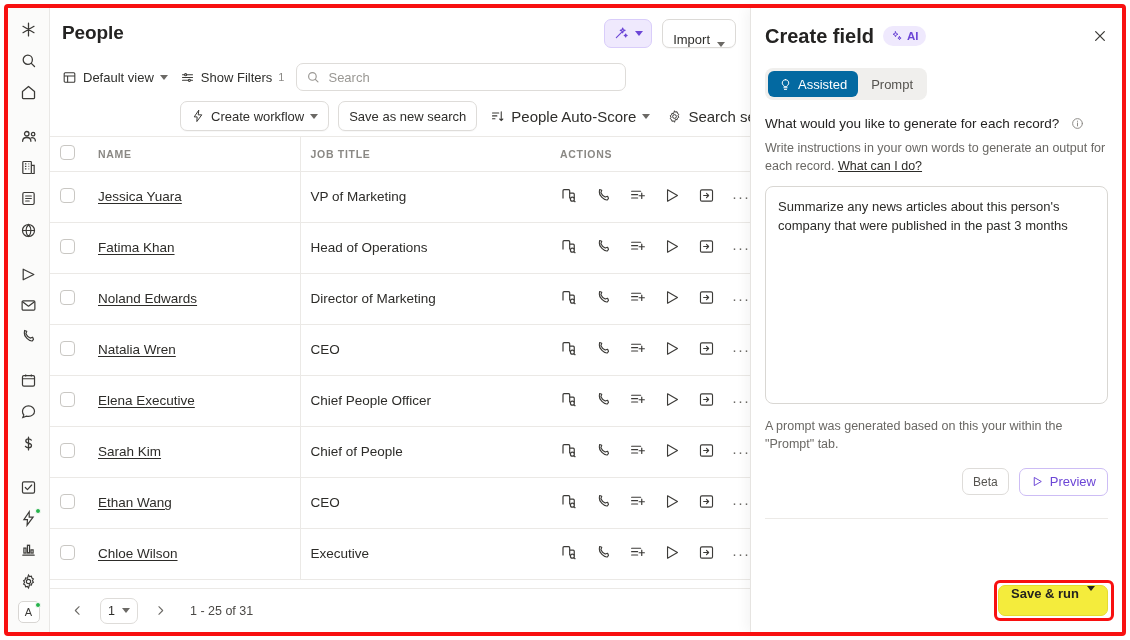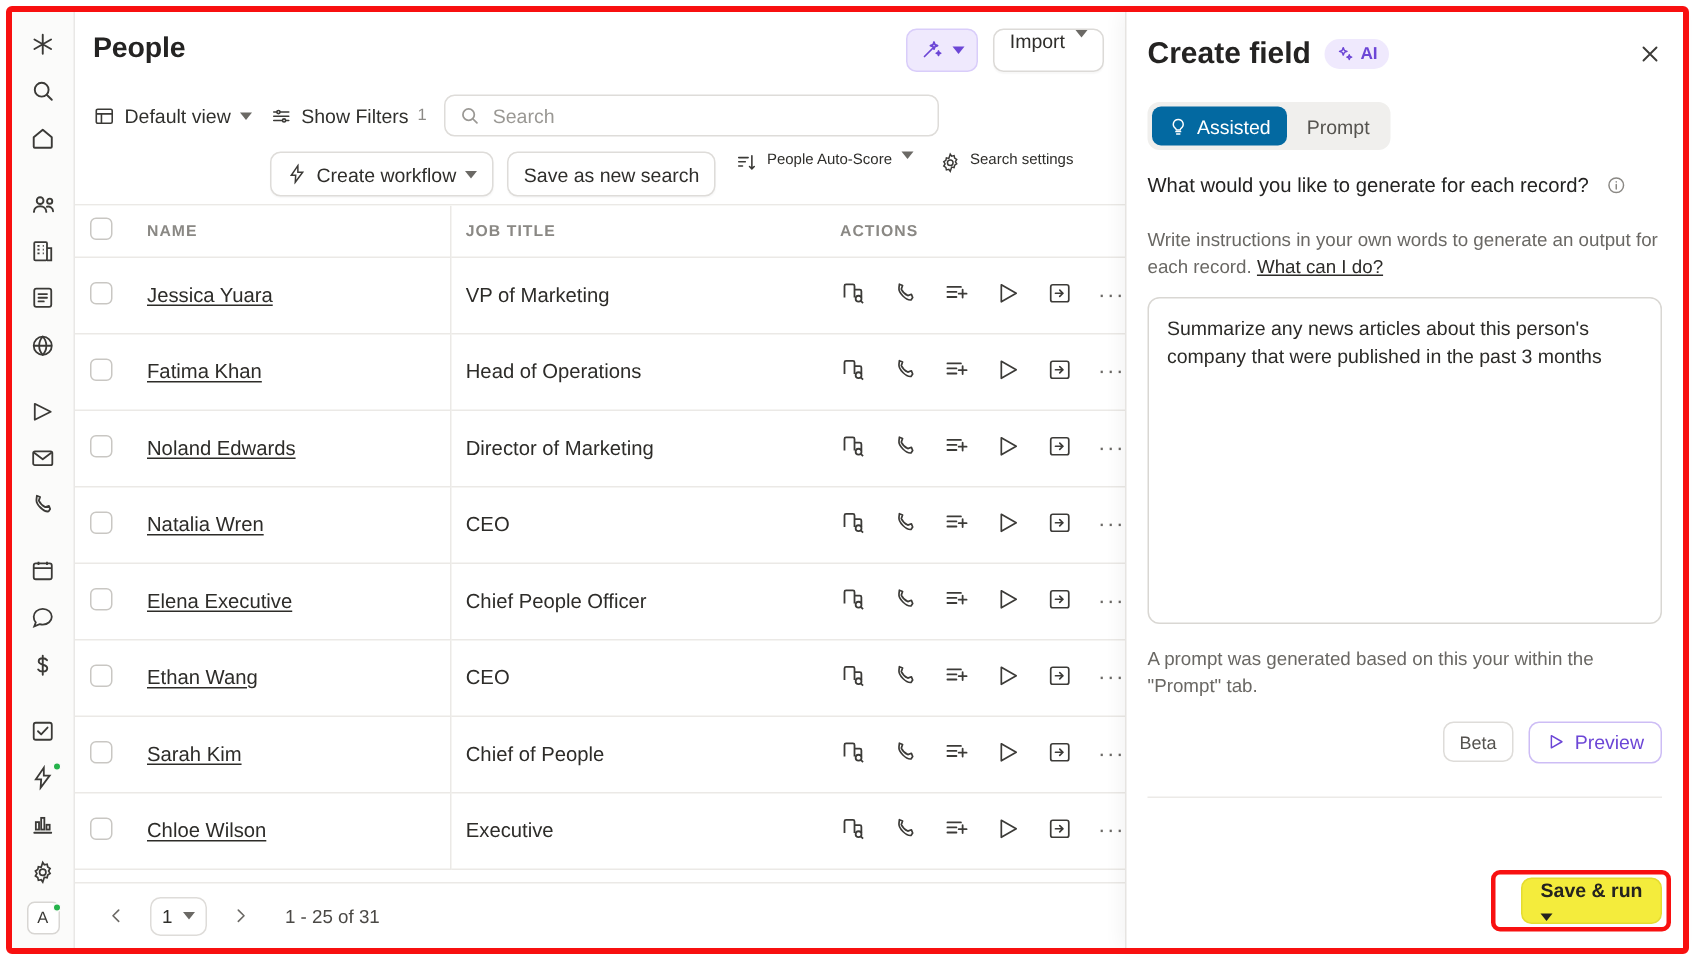--- a/index.html
+++ b/index.html
@@ -74,21 +74,21 @@
     letter-spacing: -0.1px;
   }
   .topbar-right { margin-left: auto; display: flex; align-items: center; gap: 10px; }
   .ai-btn {
     display: flex; align-items: center; gap: 6px;
     background: #efe9fd; border: 1px solid #d9cdfa;
     border-radius: 7px; height: 29px; padding: 0 8px;
     color: #6c46d6;
   }
   .import-btn {
-    display: flex; align-items: flex-start; gap: 7px;
+    display: flex; align-items: flex-end; gap: 7px;
     background: #ffffff; border: 1px solid #dcdad7;
     border-radius: 7px; height: 29px; padding: 0 10px;
     font-size: 13px; color: #2f2e2b; font-weight: 500;
     box-shadow: 0 1px 1px rgba(0,0,0,0.03);
   }
   .caret-g { width: 0; height: 0; border-left: 4px solid transparent; border-right: 4px solid transparent; border-top: 5px solid #6b6965; }
 
   
   .toolbar1 {
     height: 38px; display: flex; align-items: center; gap: 12px;
@@ -113,23 +113,23 @@
   }
   .chip {
     display: flex; align-items: center; gap: 6px;
     border: 1px solid #dedcd9; background: #fff;
     border-radius: 7px; height: 30px; padding: 0 10px;
     font-size: 13px; color: #2f2e2b; font-weight: 500;
     box-shadow: 0 1px 1px rgba(0,0,0,0.03);
     white-space: nowrap;
   }
   .chip-plain {
-    display: flex; gap: 6px;
+    display: flex; align-items: center; gap: 6px;
     height: 30px; padding: 0 4px;
-    font-size: 10px; color: #2f2e2b; font-weight: 500; white-space: nowrap;
+    font-size: 15px; color: #2f2e2b; font-weight: 500; white-space: nowrap;
   }
 
   
   .table-wrap { flex: 1; overflow: hidden; position: relative; border-top: 1px solid #ebe9e6; }
   table { width: 100%; border-collapse: collapse; table-layout: fixed; }
   th, td { text-align: left; }
   thead th {
     height: 34px; font-size: 10.5px; letter-spacing: 0.7px;
     color: #8a8884; font-weight: 600; text-transform: uppercase;
     border-bottom: 1px solid #ebe9e6; background: #fff;
@@ -205,21 +205,21 @@
     display: flex; align-items: center; gap: 6px;
     height: 26px; padding: 0 11px; border-radius: 6px;
     font-size: 13px; color: #55534f; font-weight: 500;
   }
   .seg-item.active {
     background: #0369a1; color: #ffffff;
   }
   .q-row { display: flex; align-items: center; gap: 12px; text-align: center; }
   .q-text { font-size: 13.5px; color: #242322; font-weight: 500; }
   .help-text {
-    font-size: 12.5px; color: #6a6864; line-height: 1.45; margin-top: 20px;
+    font-size: 12.5px; color: #6a6864; line-height: 1.45; margin-top: 8px;
   }
   .help-text a { color: #2c2b28; text-decoration: underline; }
   .prompt-area {
     margin-top: 11px;
     width: 100%; height: 218px;
     border: 1px solid #d9d7d3; border-radius: 8px;
     padding: 11px 12px;
     font-size: 13px; color: #2c2b28; line-height: 1.45;
     background: #fff; resize: none;
     font-family: "Liberation Sans", sans-serif;
@@ -244,21 +244,21 @@
   .panel-divider { border-top: 1px solid #eceae7; margin-top: 22px; }
 
   .panel-foot {
     height: 64px; display: flex; align-items: center; justify-content: flex-end;
     padding: 0 14px; position: relative;
   }
   .save-run {
     display: flex; align-items: flex-start; gap: 8px;
     background: #f4ec3c; border: 1px solid #e5dc2f;
     border-radius: 7px; height: 31px; padding: 0 12px;
-    font-size: 13px; color: #24231f; font-weight: 600; flex-direction: column;
+    font-size: 13px; color: #24231f; font-weight: 600;
   }
   .save-highlight {
     position: absolute; right: 8px; top: 12px;
     width: 120px; height: 41px;
     border: 3px solid #f81010; border-radius: 6px;
     pointer-events: none;
   }
 </style>
 </head>
 <body>
@@ -614,22 +614,22 @@
                   <span><svg width="17" height="17" viewBox="0 0 24 24" fill="none" stroke="#3c3b38" stroke-width="1.6" stroke-linecap="round" stroke-linejoin="round">
                       <rect x="3.5" y="4" width="17" height="16" rx="2"></rect>
                       <path d="M8 12h7M12 9l3 3-3 3"></path>
                     </svg></span>
                   <span class="dots">···</span>
                 </div>
               </td>
             </tr>
             <tr>
               <td><span class="chkbox"></span></td>
-              <td class="col-name"><a class="person-link" href="#">Ethan Wang</a></td>
-              <td>CEO</td>
+              <td class="col-name"><a class="person-link" href="#">Sarah Kim</a></td>
+              <td>Chief of People</td>
               <td>
                 <div class="actions-cell">
                   <span><svg width="18" height="18" viewBox="0 0 24 24" fill="none" stroke="#3c3b38" stroke-width="1.6" stroke-linejoin="round">
                       <path d="M4 16.5V6.2c0-.8.6-1.4 1.4-1.4h6.1c.8 0 1.4.6 1.4 1.4v10.3"></path>
                       <path d="M13 9.5h4.6c.8 0 1.4.6 1.4 1.4v5.6"></path>
                       <circle cx="16.5" cy="17.5" r="2.6"></circle>
                       <path d="M18.5 19.5l2 2"></path>
                     </svg></span>
                   <span><svg width="17" height="17" viewBox="0 0 24 24" fill="none" stroke="#3c3b38" stroke-width="1.6" stroke-linejoin="round">
                       <path d="M6.5 3.5l3 1.2-1.2 3.4c1.3 2.8 3.3 4.8 6.1 6.1l3.4-1.2 1.2 3-1.6 2.3c-4.6.6-11.9-6.7-11.3-11.3z"></path>
@@ -644,22 +644,22 @@
                   <span><svg width="17" height="17" viewBox="0 0 24 24" fill="none" stroke="#3c3b38" stroke-width="1.6" stroke-linecap="round" stroke-linejoin="round">
                       <rect x="3.5" y="4" width="17" height="16" rx="2"></rect>
                       <path d="M8 12h7M12 9l3 3-3 3"></path>
                     </svg></span>
                   <span class="dots">···</span>
                 </div>
               </td>
             </tr>
             <tr>
               <td><span class="chkbox"></span></td>
-              <td class="col-name"><a class="person-link" href="#">Sarah Kim</a></td>
-              <td>Chief of People</td>
+              <td class="col-name"><a class="person-link" href="#">Ethan Wang</a></td>
+              <td>CEO</td>
               <td>
                 <div class="actions-cell">
                   <span><svg width="18" height="18" viewBox="0 0 24 24" fill="none" stroke="#3c3b38" stroke-width="1.6" stroke-linejoin="round">
                       <path d="M4 16.5V6.2c0-.8.6-1.4 1.4-1.4h6.1c.8 0 1.4.6 1.4 1.4v10.3"></path>
                       <path d="M13 9.5h4.6c.8 0 1.4.6 1.4 1.4v5.6"></path>
                       <circle cx="16.5" cy="17.5" r="2.6"></circle>
                       <path d="M18.5 19.5l2 2"></path>
                     </svg></span>
                   <span><svg width="17" height="17" viewBox="0 0 24 24" fill="none" stroke="#3c3b38" stroke-width="1.6" stroke-linejoin="round">
                       <path d="M6.5 3.5l3 1.2-1.2 3.4c1.3 2.8 3.3 4.8 6.1 6.1l3.4-1.2 1.2 3-1.6 2.3c-4.6.6-11.9-6.7-11.3-11.3z"></path>

